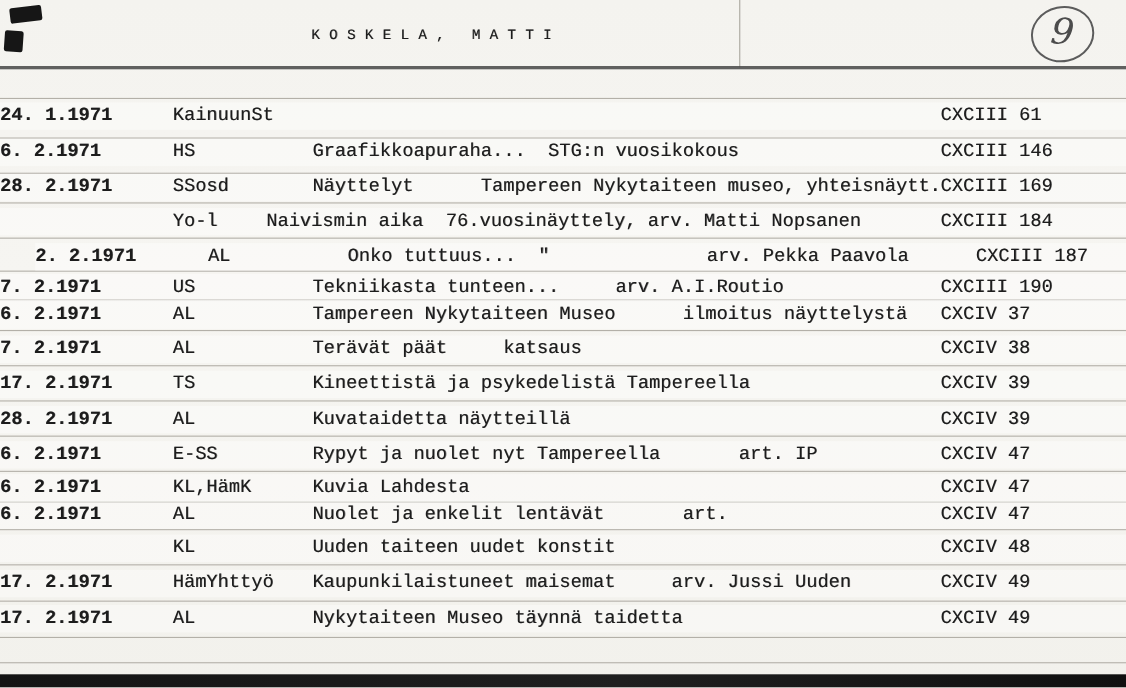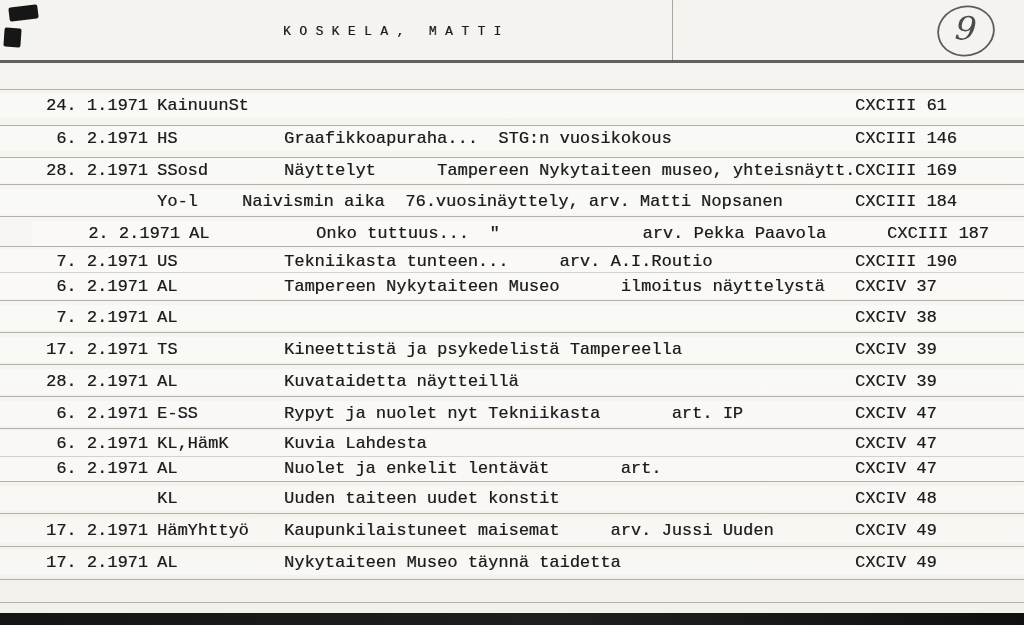--- a/index.html
+++ b/index.html
@@ -50,21 +50,21 @@
     font-family:"DejaVu Serif",serif;font-style:italic;
     font-size:33px;color:#4c4c4c;transform:rotate(6deg);
   }
   
   #rows{position:absolute;left:0;top:0;width:1024px;height:625px;}
   .row{position:absolute;left:0;width:1024px;height:22px;font-size:17px;z-index:2;}
   .row::before{
     content:"";position:absolute;left:0;top:-3px;width:1024px;height:25px;
     background:rgba(255,255,255,0.42);z-index:-1;
   }
-  .c-date{position:absolute;left:0;top:0;width:148px;text-align:right;}
+  .c-date{position:absolute;left:0;top:0;width:148px;text-align:left;font-weight:bold;}
   .c-source{position:absolute;left:157px;top:0;}
   .c-title{position:absolute;left:284px;top:0;}
   .c-ref{position:absolute;left:855px;top:0;}
   #rows .row:nth-child(4) .c-title{left:242px;}
 </style>
 </head>
 <body>
 
 <div id="card">
 
@@ -145,41 +145,42 @@
   <div class="row typed" style="top: 277px;">
     <span class="c-date">6. 2.1971</span>
     <span class="c-source">AL</span>
     <span class="c-title">Tampereen Nykytaiteen Museo      ilmoitus näyttelystä</span>
     <span class="c-ref">CXCIV 37</span>
   </div>
 
   <div class="row typed" style="top: 308px;">
     <span class="c-date">7. 2.1971</span>
     <span class="c-source">AL</span>
+    <span class="c-title">Terävät päät     katsaus</span>
     <span class="c-ref">CXCIV 38</span>
   </div>
 
   <div class="row typed" style="top: 340px;">
     <span class="c-date">17. 2.1971</span>
     <span class="c-source">TS</span>
     <span class="c-title">Kineettistä ja psykedelistä Tampereella</span>
     <span class="c-ref">CXCIV 39</span>
   </div>
 
   <div class="row typed" style="top: 372px;">
     <span class="c-date">28. 2.1971</span>
     <span class="c-source">AL</span>
     <span class="c-title">Kuvataidetta näytteillä</span>
     <span class="c-ref">CXCIV 39</span>
   </div>
 
   <div class="row typed" style="top: 404px;">
     <span class="c-date">6. 2.1971</span>
     <span class="c-source">E-SS</span>
-    <span class="c-title">Rypyt ja nuolet nyt Tekniikasta       art. IP</span>
+    <span class="c-title">Rypyt ja nuolet nyt Tampereella       art. IP</span>
     <span class="c-ref">CXCIV 47</span>
   </div>
 
   <div class="row typed" style="top: 434px;">
     <span class="c-date">6. 2.1971</span>
     <span class="c-source">KL,HämK</span>
     <span class="c-title">Kuvia Lahdesta</span>
     <span class="c-ref">CXCIV 47</span>
   </div>
 

